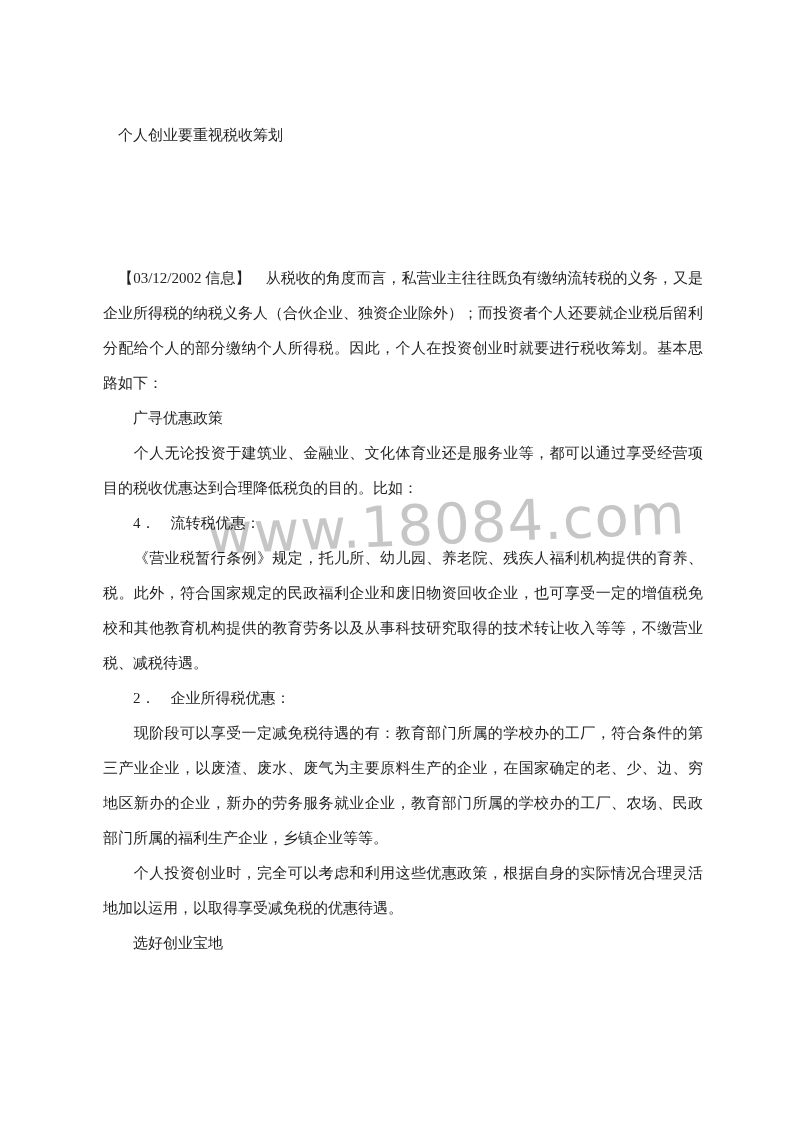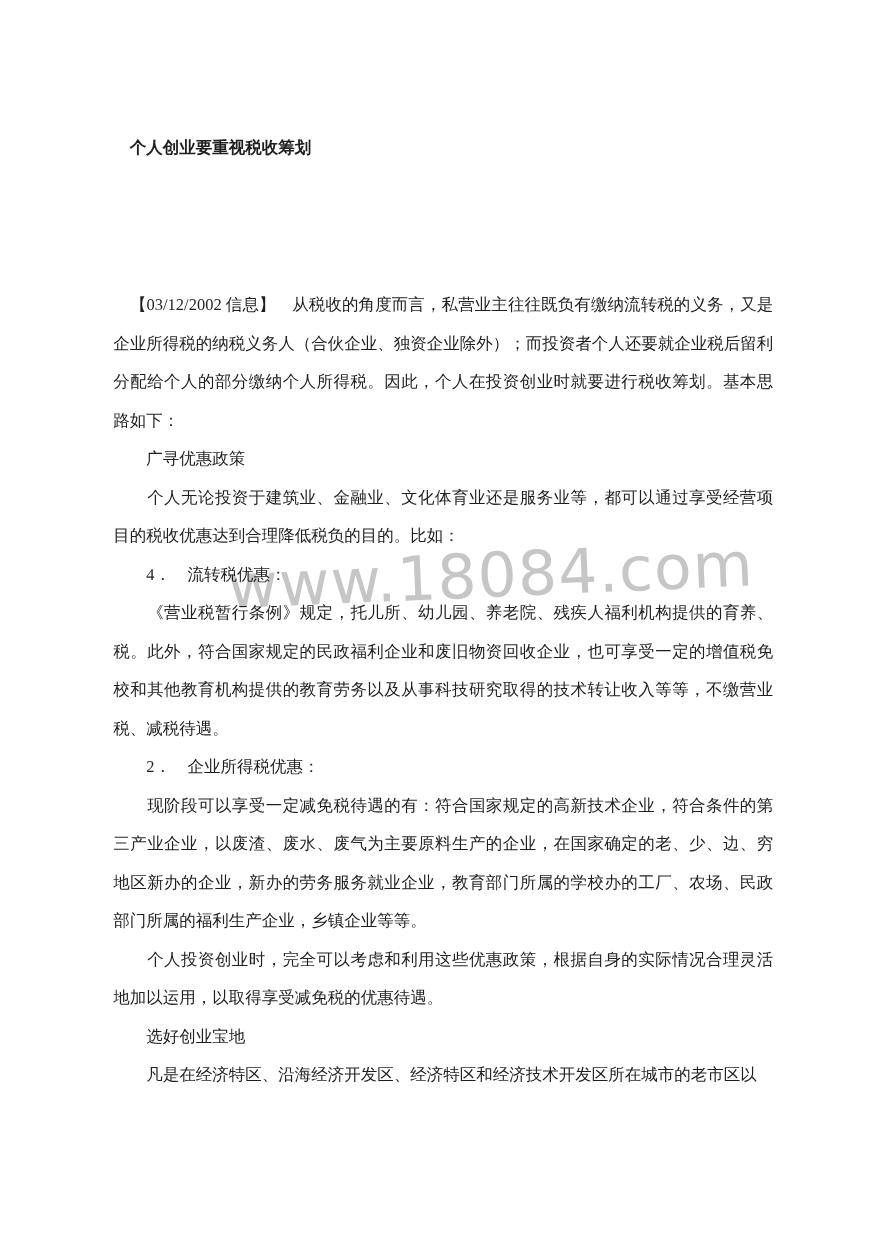--- a/index.html
+++ b/index.html
@@ -33,21 +33,20 @@
     padding: 0 97px 0 103px;
     color: var(--text-color, #1f1f1f);
     font-size: 15px;
     line-height: 35px;
   }
   .title {
     margin-top: 118px;
     height: 35px;
     overflow: hidden;
     white-space: nowrap;
-    font-weight: bold;
   }
   .doc-body { margin-top: 108px; font-family: Liberation Serif, serif; }
   .line {
     height: 35px;
     overflow: hidden;
     text-align: justify;
     text-align-last: justify;
   }
   .line.par-end { text-align-last: left; }
 </style>
@@ -65,23 +64,22 @@
         <div class="line par-end">路如下：</div>
         <div class="line par-end">　　广寻优惠政策</div>
         <div class="line">　　个人无论投资于建筑业、金融业、文化体育业还是服务业等，都可以通过享受经营项</div>
         <div class="line par-end">目的税收优惠达到合理降低税负的目的。比如：</div>
         <div class="line par-end">　　4．　流转税优惠：</div>
         <div class="line">　　《营业税暂行条例》规定，托儿所、幼儿园、养老院、残疾人福利机构提供的育养、</div>
         <div class="line">税。此外，符合国家规定的民政福利企业和废旧物资回收企业，也可享受一定的增值税免</div>
         <div class="line">校和其他教育机构提供的教育劳务以及从事科技研究取得的技术转让收入等等，不缴营业</div>
         <div class="line par-end">税、减税待遇。</div>
         <div class="line par-end">　　2．　企业所得税优惠：</div>
-        <div class="line">　　现阶段可以享受一定减免税待遇的有：符合国家规定的高新技术企业，符合条件的第</div>
+        <div class="line">　　现阶段可以享受一定减免税待遇的有：教育部门所属的学校办的工厂，符合条件的第</div>
         <div class="line">三产业企业，以废渣、废水、废气为主要原料生产的企业，在国家确定的老、少、边、穷</div>
         <div class="line">地区新办的企业，新办的劳务服务就业企业，教育部门所属的学校办的工厂、农场、民政</div>
         <div class="line par-end">部门所属的福利生产企业，乡镇企业等等。</div>
         <div class="line">　　个人投资创业时，完全可以考虑和利用这些优惠政策，根据自身的实际情况合理灵活</div>
         <div class="line par-end">地加以运用，以取得享受减免税的优惠待遇。</div>
         <div class="line par-end">　　选好创业宝地</div>
-        <div class="line par-end">　　凡是在经济特区、沿海经济开发区、经济特区和经济技术开发区所在城市的老市区以</div>
       </div>
   </div>
 </div>
 
 </body></html>

